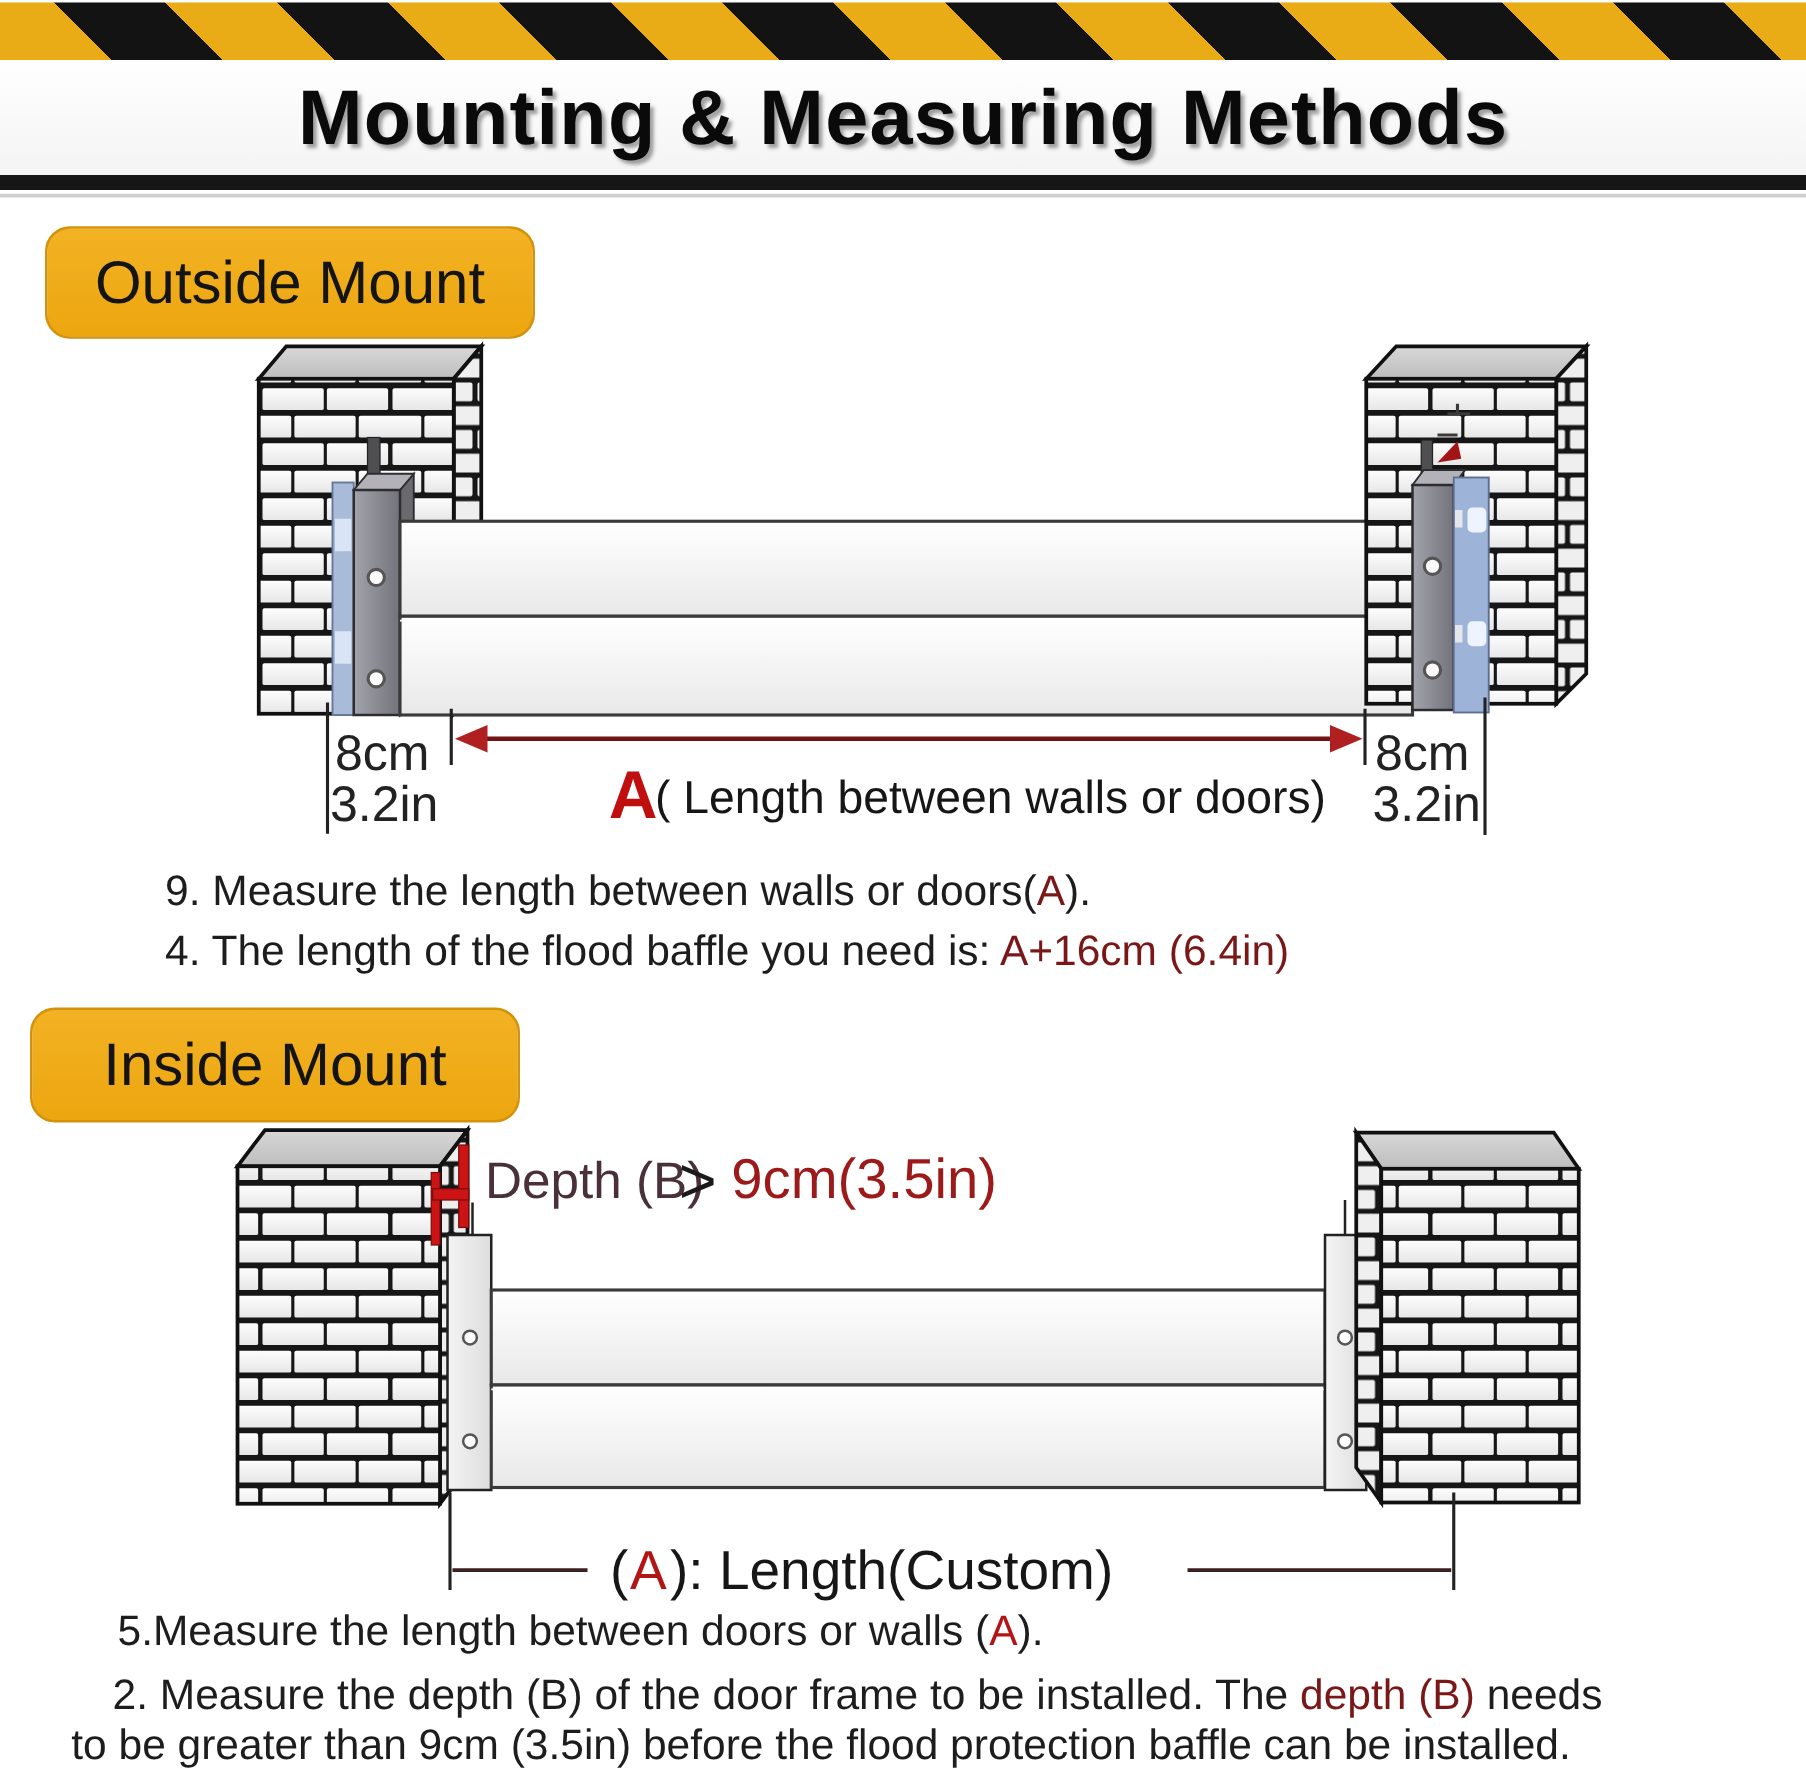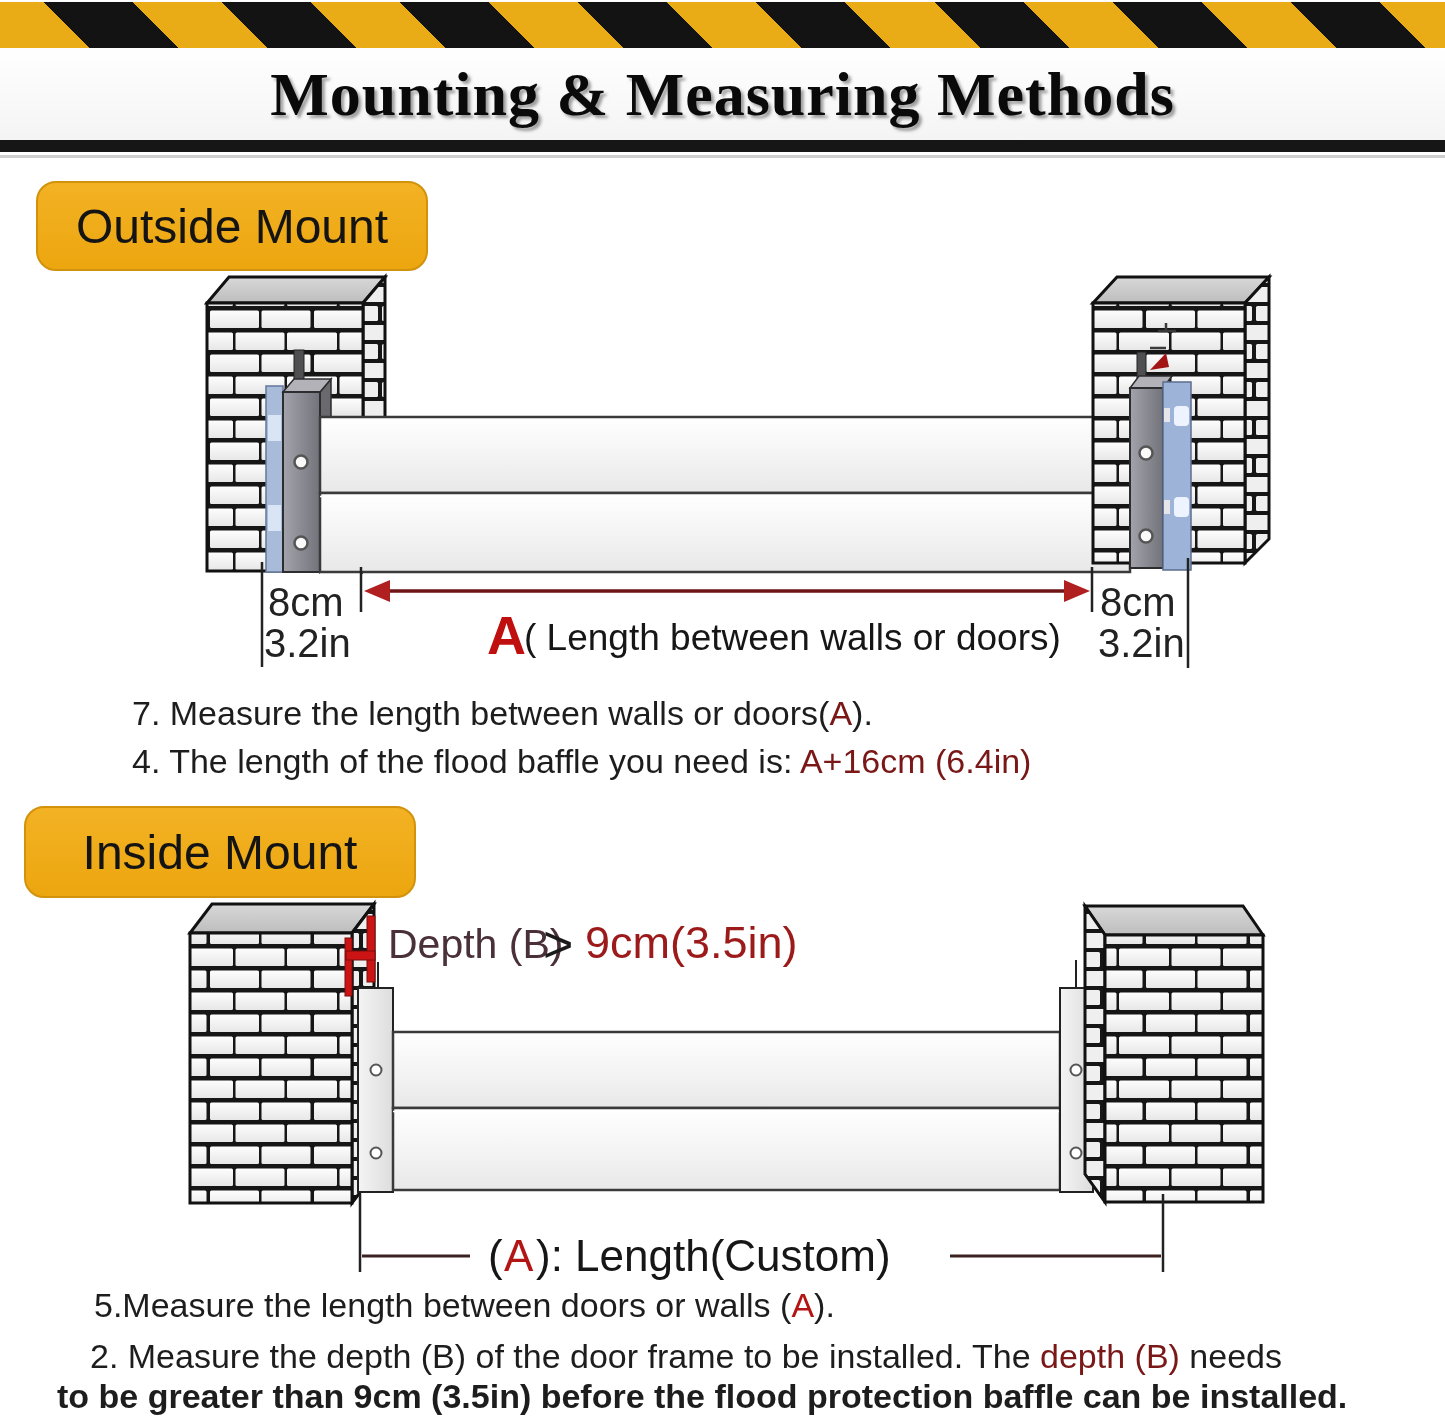--- a/index.html
+++ b/index.html
@@ -15,21 +15,20 @@
   }
   .titleband{
     position:absolute;left:0;top:48px;width:1445px;height:92px;
     background:linear-gradient(180deg,#ffffff,#f4f4f4);
     display:flex;align-items:center;justify-content:center;
   }
   .pagetitle{
     font-size:62px;font-weight:700;letter-spacing:1px;color:#0a0a0a;
     text-shadow:3px 3px 3px rgba(70,70,70,.5);
     white-space:nowrap;
-    font-family:Liberation Serif, serif;
   }
   .blackbar{position:absolute;left:0;top:140px;width:1445px;height:12px;background:#161616;}
   .grayline{position:absolute;left:0;top:155px;width:1445px;height:3px;background:#cfcfcf;}
   
   .badge{
     position:absolute;left:24px;width:388px;border-radius:20px;
     background:linear-gradient(180deg,#f3b224,#eca60f);
     border:2px solid #d2920b;
     display:flex;align-items:center;justify-content:center;
     font-size:48px;color:#141414;
@@ -44,21 +43,21 @@
   
   .instr{
     position:absolute;font-size:34px;color:#1d1d1d;white-space:nowrap;line-height:1.15;
   }
   .instr .em-red{color:#7a1818;}
   .instr .letter-red{color:#b51414;}
   #o-step1{left:132px;top:694px;}
   #o-step2{left:132px;top:742px;}
   #i-step1{left:94px;top:1286px;}
   #i-step2{left:90px;top:1337px;}
-  #i-step3{left:57px;top:1377px;font-weight:bold;}
+  #i-step3{left:57px;top:1377px;}
 </style>
 </head>
 <body>
 
 <div class="stripes"></div>
 <div class="titleband">
   <div class="pagetitle">Mounting &amp; Measuring Methods</div>
 </div>
 <div class="blackbar"></div>
 <div class="grayline"></div>
@@ -170,21 +169,21 @@
     </g>
     <text x="268" y="616" font-size="40" fill="#222">8cm</text>
     <text x="264" y="657" font-size="40" fill="#222">3.2in</text>
     <text x="1100" y="616" font-size="40" fill="#222">8cm</text>
     <text x="1098" y="657" font-size="40" fill="#222">3.2in</text>
     <text x="487" y="654" font-size="54" font-weight="bold" fill="#c00f0f">A</text>
     <text x="524" y="650" font-size="37" fill="#161616">( Length between walls or doors)</text>
   </g>
 </svg>
 
-<div class="instr" id="o-step1"><span>7. Measure the length between walls or doors(</span><span class="em-red">A</span><span>).</span></div>
+<div class="instr" id="o-step1"><span>9. Measure the length between walls or doors(</span><span class="em-red">A</span><span>).</span></div>
 <div class="instr" id="o-step2"><span>4. The length of the flood baffle you need is: </span><span class="em-red">A+16cm (6.4in)</span><span></span></div>
 
 <svg id="svg-d2" width="1445" height="392" viewBox="0 893 1445 392">
 
   <g>
     <polygon points="190,933 352,933 374,904 212,904" fill="url(#topGrad)" stroke="#111" stroke-width="3"></polygon>
     <polygon points="352,933 374,904 374,1174 352,1203" fill="url(#bside)" stroke="#111" stroke-width="3"></polygon>
     <rect x="190" y="933" width="162" height="270" fill="url(#bfront)" stroke="#111" stroke-width="3"></rect>
   </g>
 

